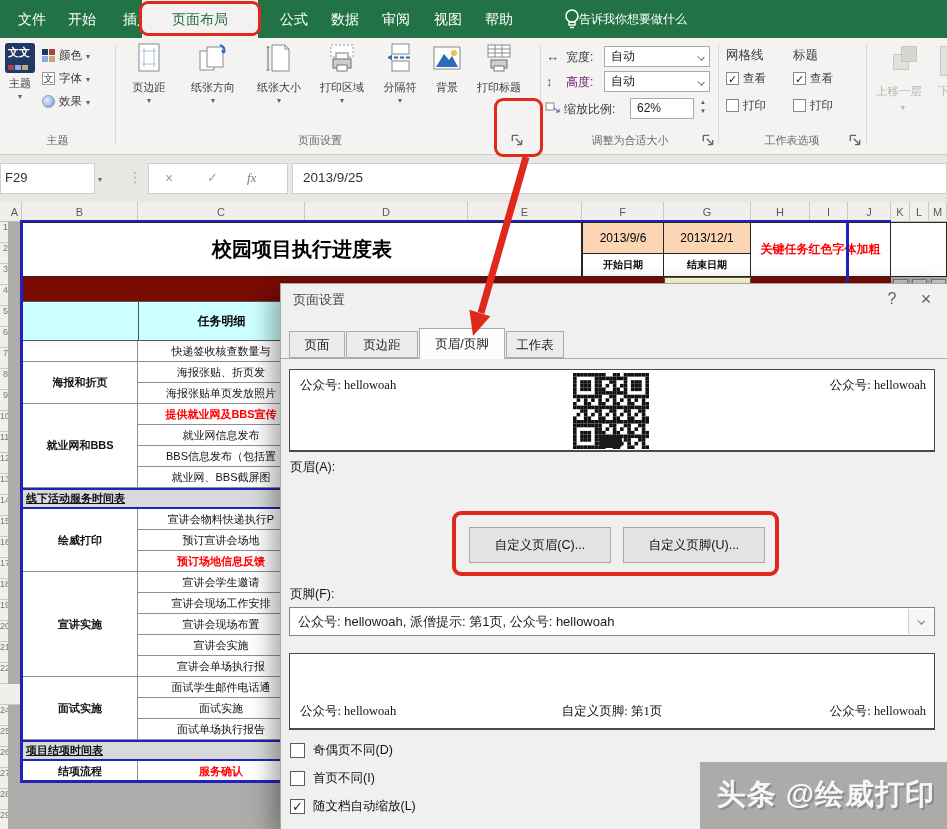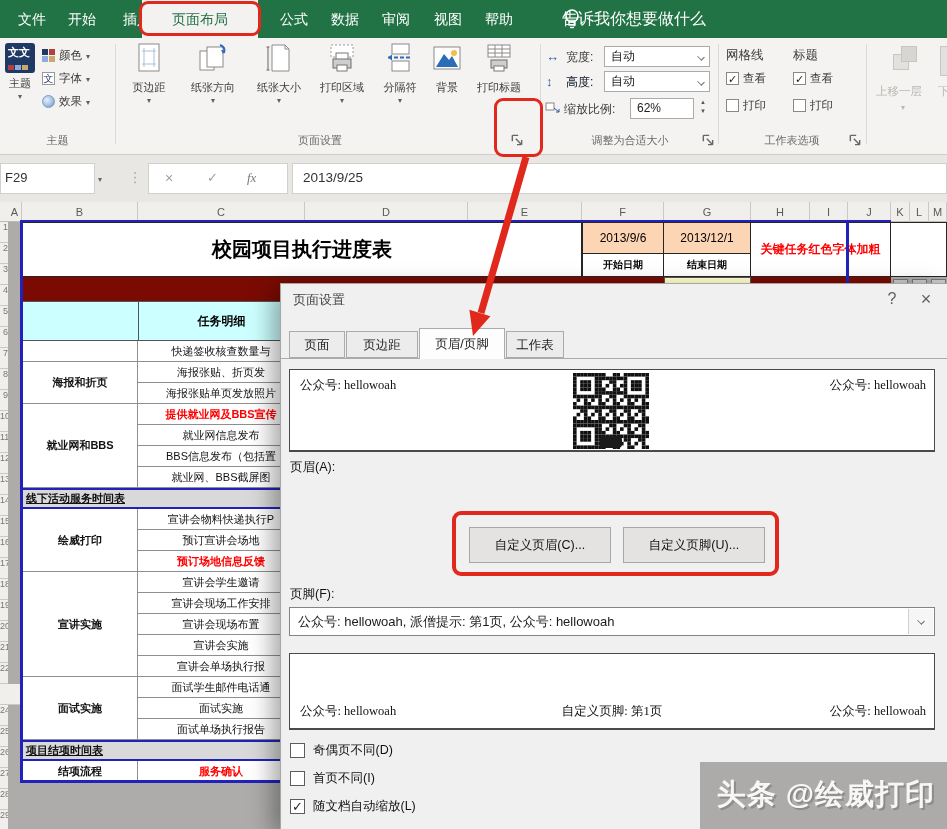--- a/index.html
+++ b/index.html
@@ -6,21 +6,21 @@
   body{margin:0;background:#888}
   .stage{position:relative;width:947px;height:829px;overflow:hidden;background:#adacaa;
          font-family:"Liberation Sans",sans-serif;}
   .abs{position:absolute}
 
   
   .menubar{position:absolute;left:0;top:0;width:947px;height:38px;background:#217346}
   .mtab{position:absolute;top:0;height:38px;line-height:38px;text-align:center;color:#fff;
         font-size:14px;cursor:pointer;white-space:nowrap}
   .mtab.active{background:#f3f2f1;color:#217346}
-  .tellme{position:absolute;left:562px;top:0;height:28px;line-height:38px;color:#fff;font-size:16px}
+  .tellme{position:absolute;left:579px;top:0;height:28px;line-height:38px;color:#fff;font-size:12px}
   .bulb{position:absolute;left:562px;top:8px;width:20px;height:22px}
 
   
   .ribbon{position:absolute;left:0;top:38px;width:947px;height:117px;background:#f4f3f1;
           border-bottom:1px solid #cfcdc9}
   .rdiv{position:absolute;top:6px;height:100px;width:1px;background:#dcdad6}
   .rgl{position:absolute;top:95px;font-size:11px;color:#6b6a67;text-align:center}
   .rbtn{position:absolute;top:5px;display:flex;flex-direction:column;align-items:center;cursor:pointer}
   .rbtn .lbl{font-size:11px;color:#3b3a39;margin-top:3px;white-space:nowrap}
   .arw{font-size:8px;color:#605e5c;line-height:7px;margin-top:2px}
@@ -226,21 +226,21 @@
       <path d="M5 5l5 5M10 10v-4M10 10h-4" stroke="#666" fill="none" stroke-width="1.2"></path>
     </svg>
 
     <div>
       <span class="abs" style="left:546px;top:11px;color:#2b579a;font-size:13px">↔</span>
       <span class="abs" style="left:566px;top:11px;font-size:12px;color:#3b3a39">宽度:</span>
       <div class="combo" style="left:604px;top:8px;width:106px;height:21px">
         <span>自动</span><span class="chev"></span>
       </div>
       <span class="abs" style="left:546px;top:36px;color:#2b579a;font-size:13px">↕</span>
-      <span class="abs" style="left:566px;top:36px;font-size:12px;color:#0f172a">高度:</span>
+      <span class="abs" style="left:566px;top:36px;font-size:12px;color:#701a75">高度:</span>
       <div class="combo" style="left:604px;top:33px;width:106px;height:21px">
         <span>自动</span><span class="chev"></span>
       </div>
       <svg class="abs" style="left:545px;top:61px;width:16px;height:16px" viewBox="0 0 16 16">
         <rect x="1" y="4" width="8" height="7" fill="#fff" stroke="#888"></rect>
           <path d="M9 9l5 4M14 13v-3M14 13h-3" stroke="#2b579a" fill="none"></path>
       </svg>
       <span class="abs" style="left:564px;top:63px;font-size:12px;color:#3b3a39">缩放比例:</span>
       <div class="combo" style="left:630px;top:60px;width:64px;height:21px">
         <span>62%</span>

